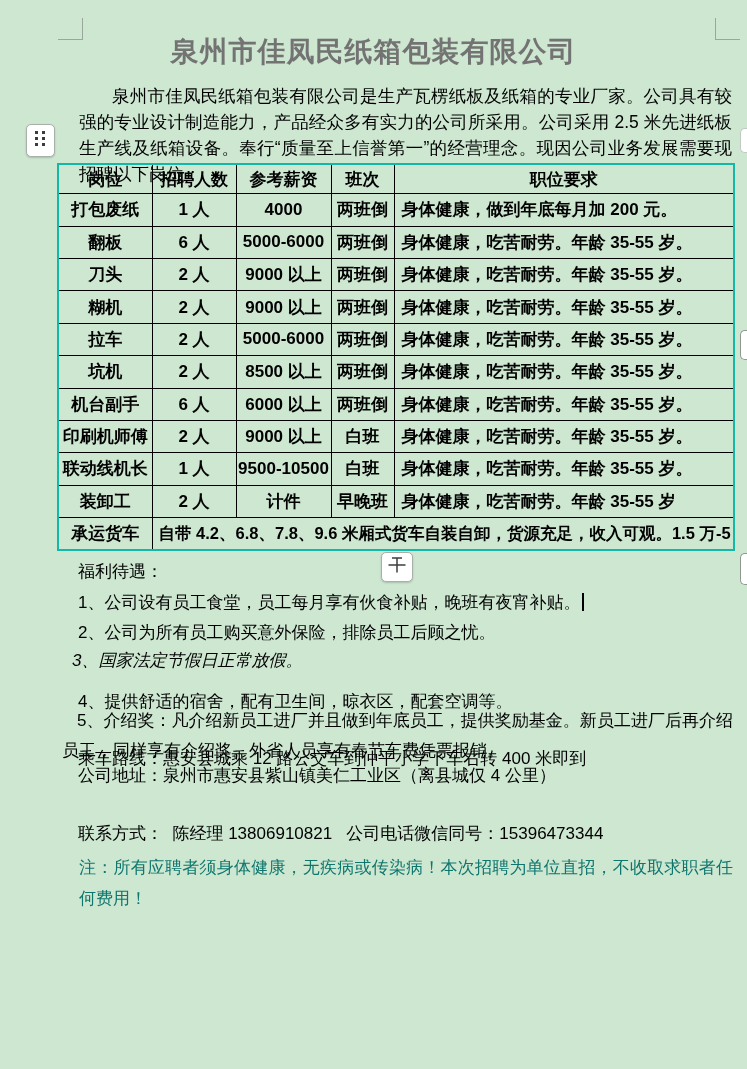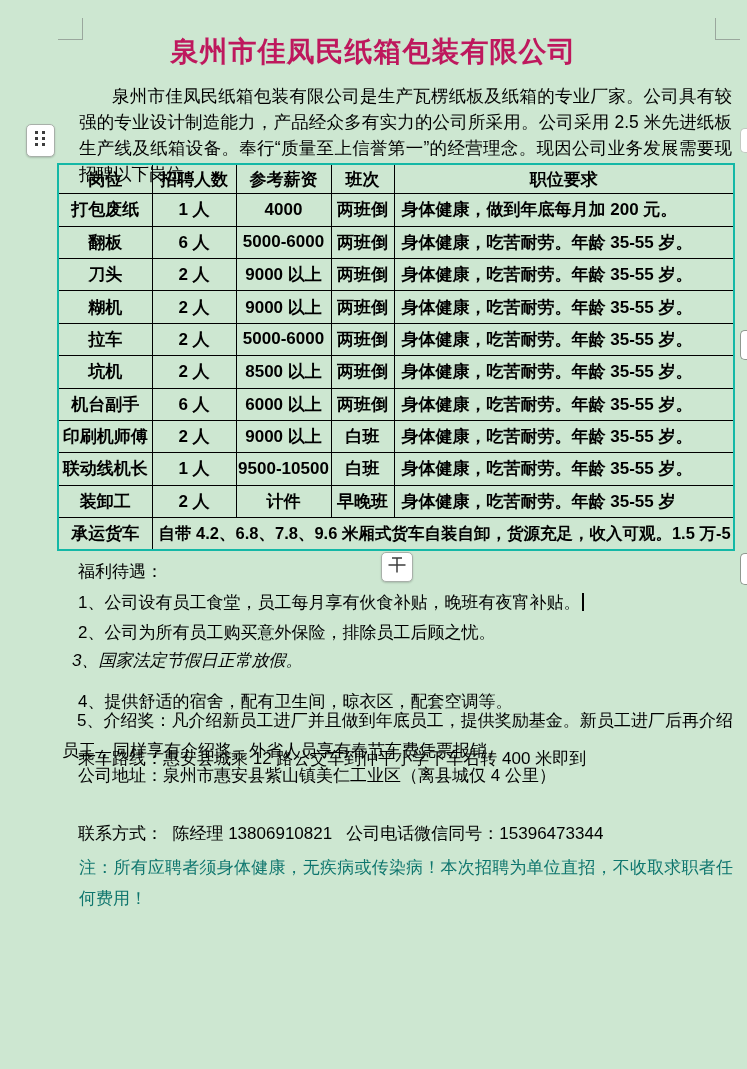--- a/index.html
+++ b/index.html
@@ -32,21 +32,21 @@
   .side-tab{
     position:absolute;left:740px;width:12px;background:#fff;
     border:1px solid #8f988f;border-right:none;border-radius:5px 0 0 5px;
   }
   #side-tab-1{top:128px;height:23px;border-color:#c2c9c2;}
   #side-tab-2{top:330px;height:28px;}
   #side-tab-3{top:553px;height:30px;}
 
   #doc-title{
     position:absolute;left:0;right:0;top:34px;text-align:center;
-    font-size:28px;line-height:36px;font-weight:bold;color:#be185d;letter-spacing:1px;
+    font-size:28px;line-height:36px;font-weight:bold;color:#737373;letter-spacing:1px;
   }
   #intro{
     position:absolute;left:79px;top:83px;width:653px;
     font-size:17.5px;line-height:26px;text-align:justify;text-indent:33px;
   }
 
   #job-table{
     position:absolute;left:57px;top:163px;width:678px;height:388px;
     border-collapse:collapse;table-layout:fixed;
     font-size:17px;font-weight:bold;

